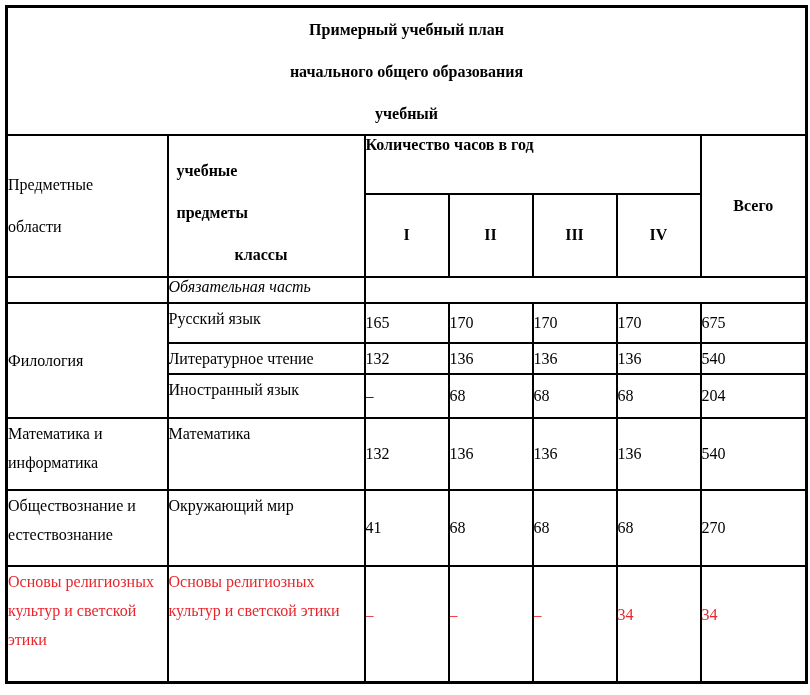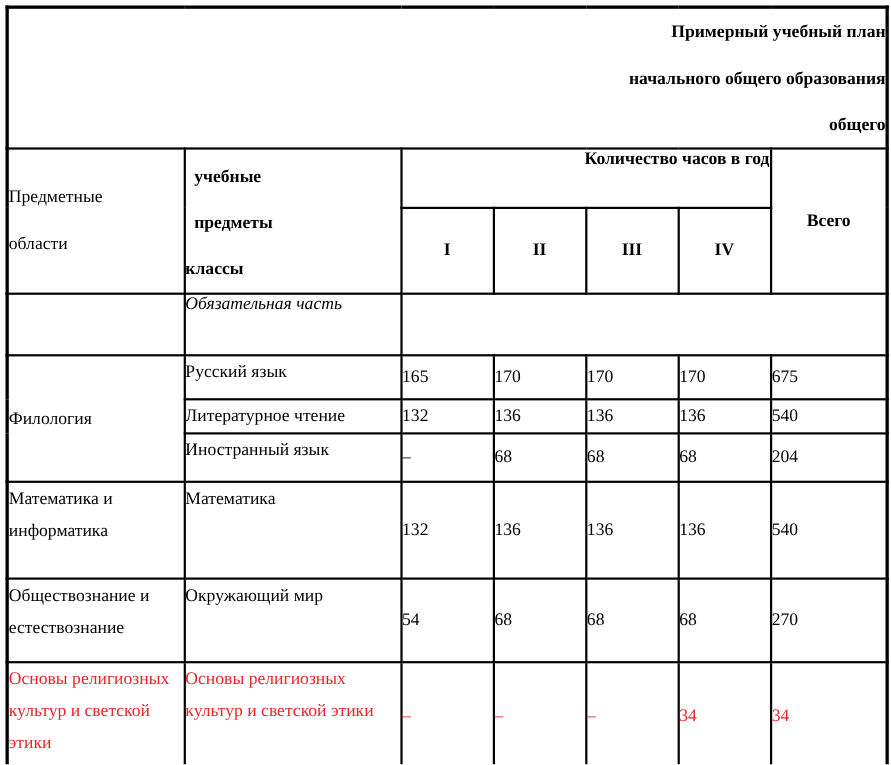--- a/index.html
+++ b/index.html
@@ -30,42 +30,41 @@
     border: 2px solid #000000;
     padding: 0;
     overflow: hidden;
   }
   
   td.title-cell { text-align: center; vertical-align: top; }
   .title-line {
     line-height: 41px;
     font-weight: bold;
     padding-top: 1px;
-    text-align: right;
   }
   
   td.hdr-areas {
     vertical-align: middle;
     font-weight: normal;
     padding-left: 8px;
   }
   td.hdr-areas .wrapbox { max-width: 120px; line-height: 42px; }
   td.hdr-subjects { vertical-align: top; font-weight: bold; }
   .subjects-lines {
     max-width: 110px;
     line-height: 42px;
-    padding: 4px 0 0 8px;
+    padding: 14px 0 0 8px;
   }
   .classes-line {
-    text-align: left;
+    text-align: center;
     padding-right: 10px;
     line-height: 42px;
   }
   td.hdr-hours {
-    text-align: right;
+    text-align: left;
     vertical-align: top;
     font-weight: bold;
     padding-top: 8px;
   }
   td.hdr-total {
     text-align: center;
     vertical-align: middle;
     font-weight: bold;
     border-radius: 19px;
   }
@@ -93,25 +92,25 @@
     vertical-align: top;
     font-style: italic;
     padding: 5px 0 0 8px;
   }
   tr.red-row td { color: var(--red, #e8262c); margin-top: 14px; }
   tr.red-row td.num-cell { vertical-align: middle; padding-bottom: 18px; }
   
   tr.h-title  { height: 122px; }
   tr.h-hdr1   { height: 52px; }
   tr.h-hdr2   { height: 74px; }
-  tr.h-sec    { height: 56px; }
+  tr.h-sec    { height: 26px; }
   tr.h-r0     { height: 40px; }
   tr.h-r1     { height: 28px; margin-top: 18px; }
   tr.h-r2     { height: 44px; }
-  tr.h-r3     { height: 88px; }
+  tr.h-r3     { height: 72px; }
   tr.h-r4     { height: 76px; border-radius: 19px; }
   tr.h-r5     { height: 116px; }
 </style>
 </head>
 <body>
 
 <div class="page">
   <table class="plan">
     <colgroup>
       <col style="width:161px">
@@ -121,21 +120,21 @@
       <col style="width:84px">
       <col style="width:84px">
       <col style="width:106px">
     </colgroup>
 
     <tbody>
         <tr class="h-title">
       <td class="title-cell" colspan="7">
         <div class="title-line">Примерный учебный план</div>
         <div class="title-line">начального общего образования</div>
-        <div class="title-line">общего</div>
+        <div class="title-line">учебный</div>
       </td>
     </tr>
 
     <tr class="h-hdr1">
       <td class="hdr-areas" rowspan="2">
         <div class="wrapbox">Предметные области</div>
       </td>
       <td class="hdr-subjects" rowspan="2">
         <div class="subjects-lines">учебные предметы</div>
         <div class="classes-line">классы</div>
@@ -191,21 +190,21 @@
       <td class="num-cell">132</td>
       <td class="num-cell">136</td>
       <td class="num-cell">136</td>
       <td class="num-cell">136</td>
       <td class="num-cell">540</td>
     </tr>
 
     <tr class="h-r4">
       <td class="area-cell">Обществознание и естествознание</td>
       <td class="subject-cell">Окружающий мир</td>
-      <td class="num-cell">54</td>
+      <td class="num-cell">41</td>
       <td class="num-cell">68</td>
       <td class="num-cell">68</td>
       <td class="num-cell">68</td>
       <td class="num-cell">270</td>
     </tr>
 
     <tr class="h-r5 red-row">
       <td class="area-cell">Основы религиозных культур и светской этики</td>
       <td class="subject-cell">Основы религиозных культур и светской этики</td>
       <td class="num-cell">–</td>

